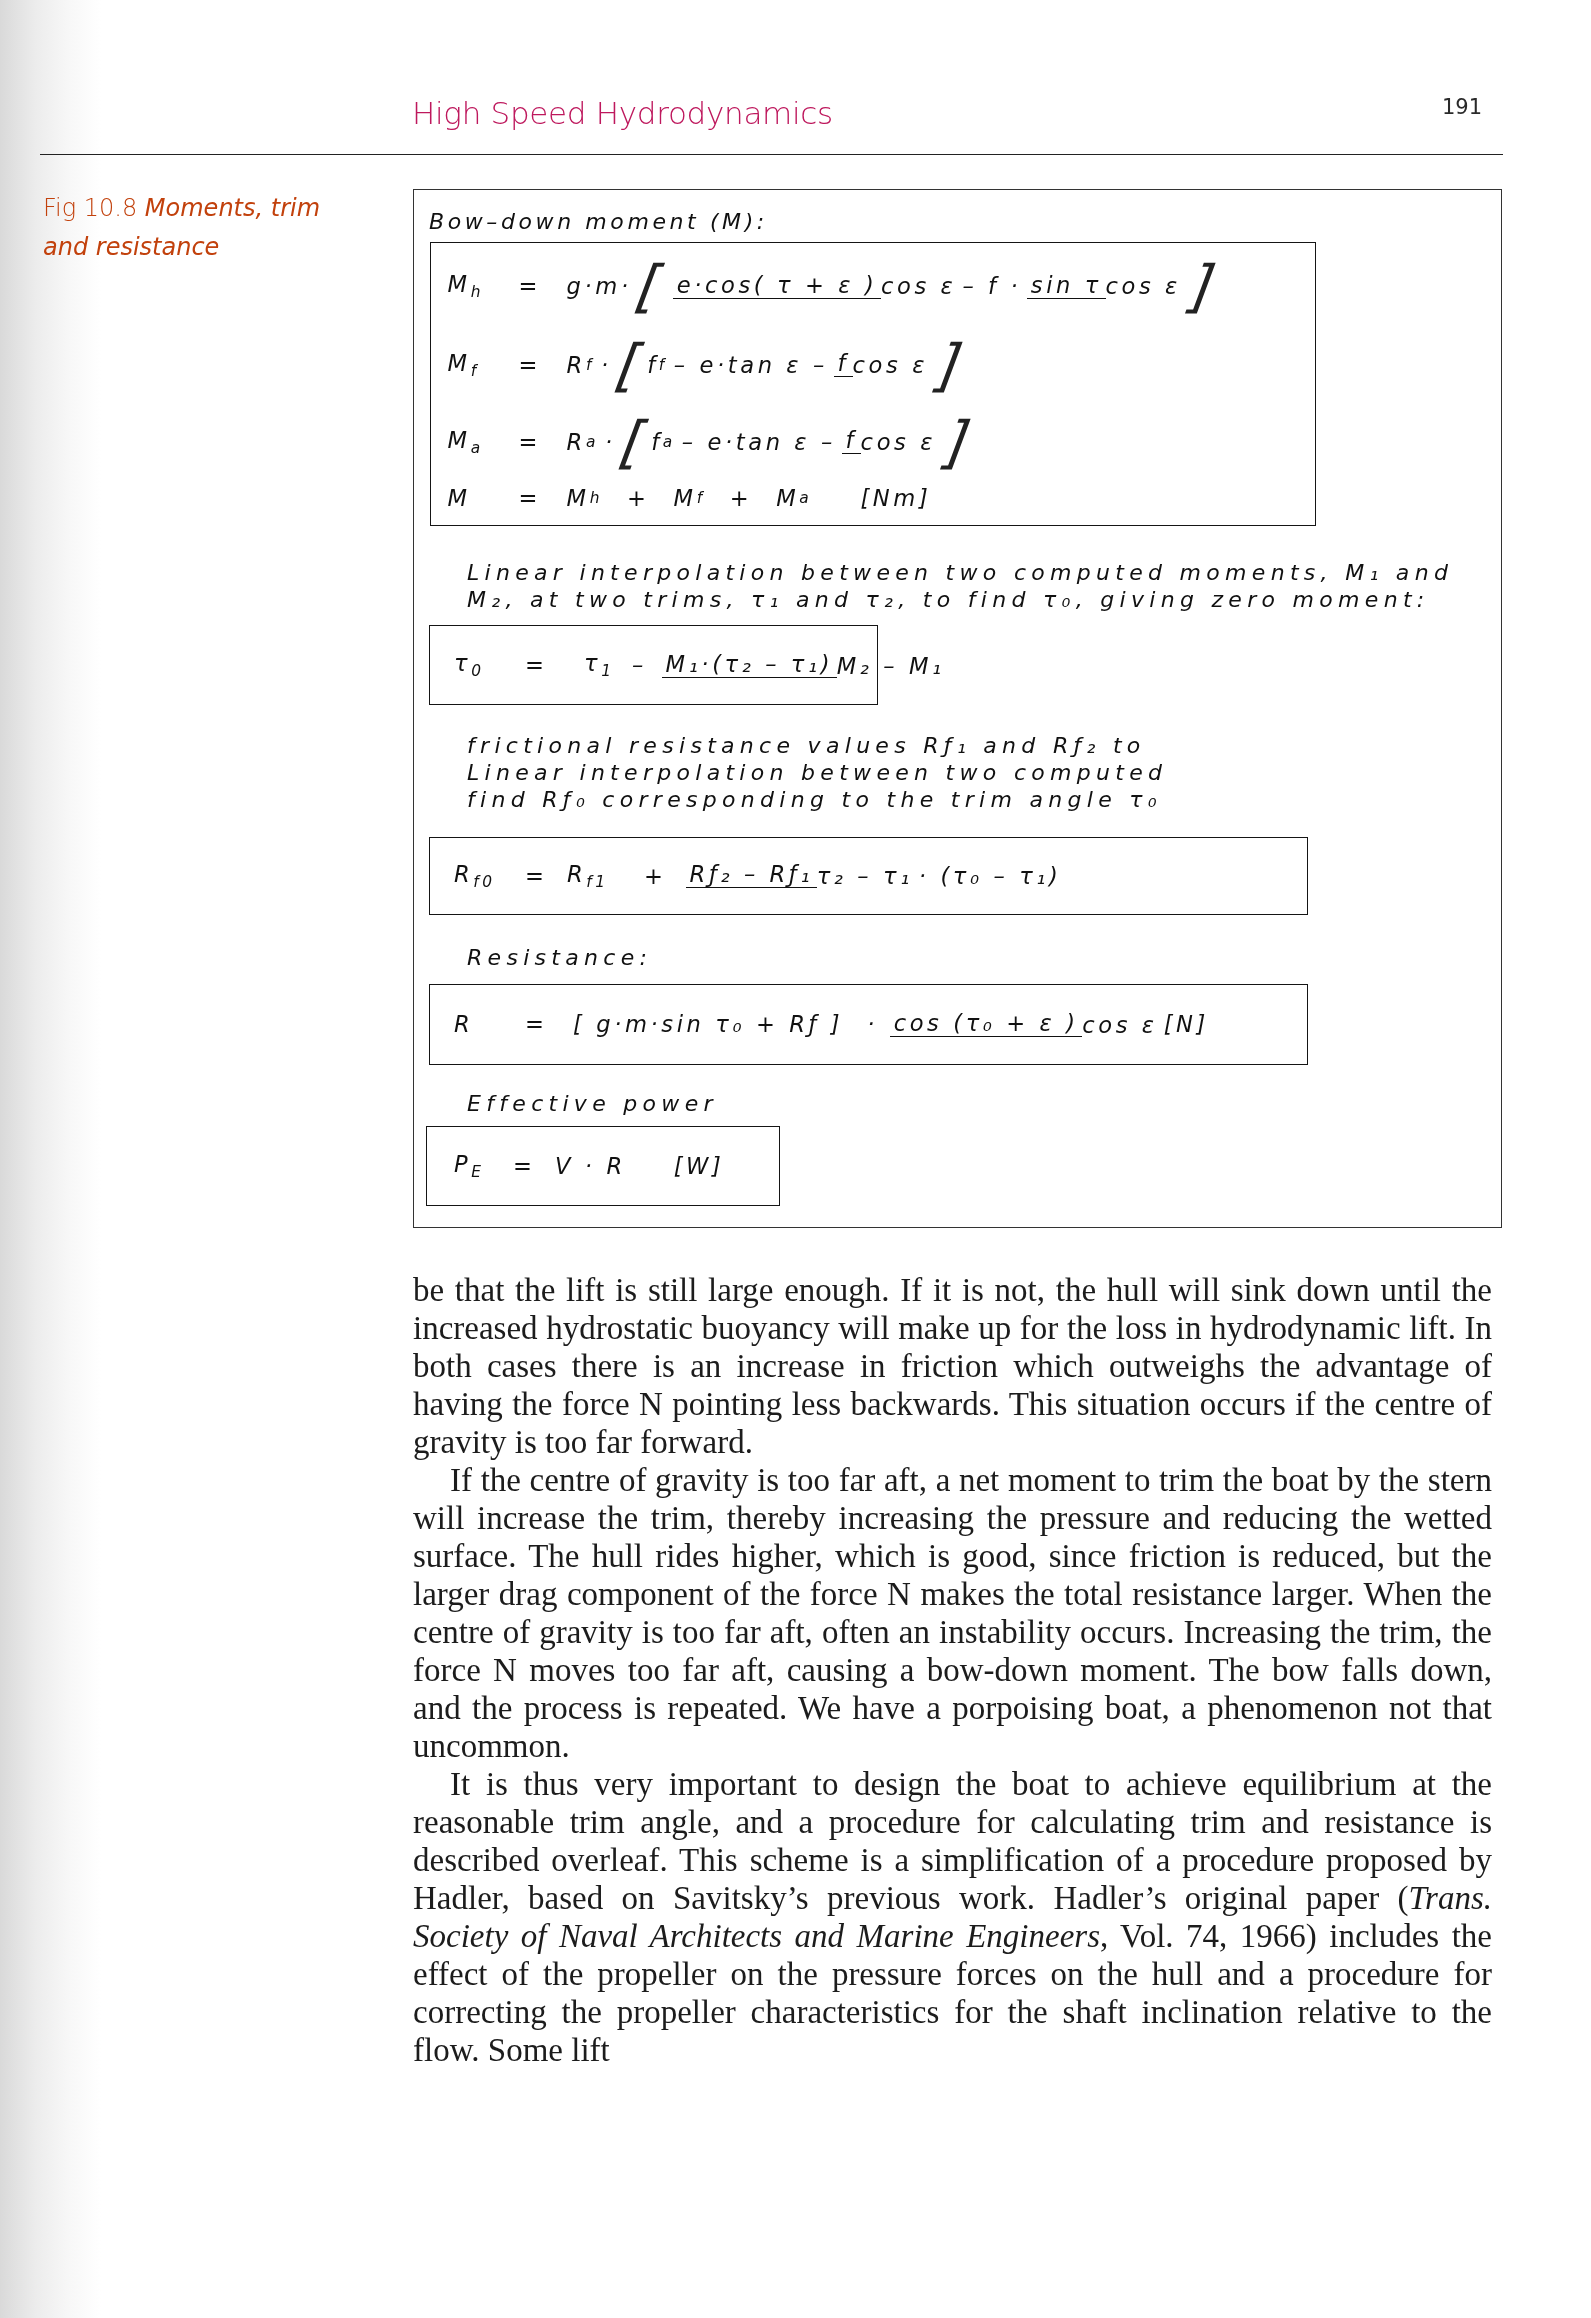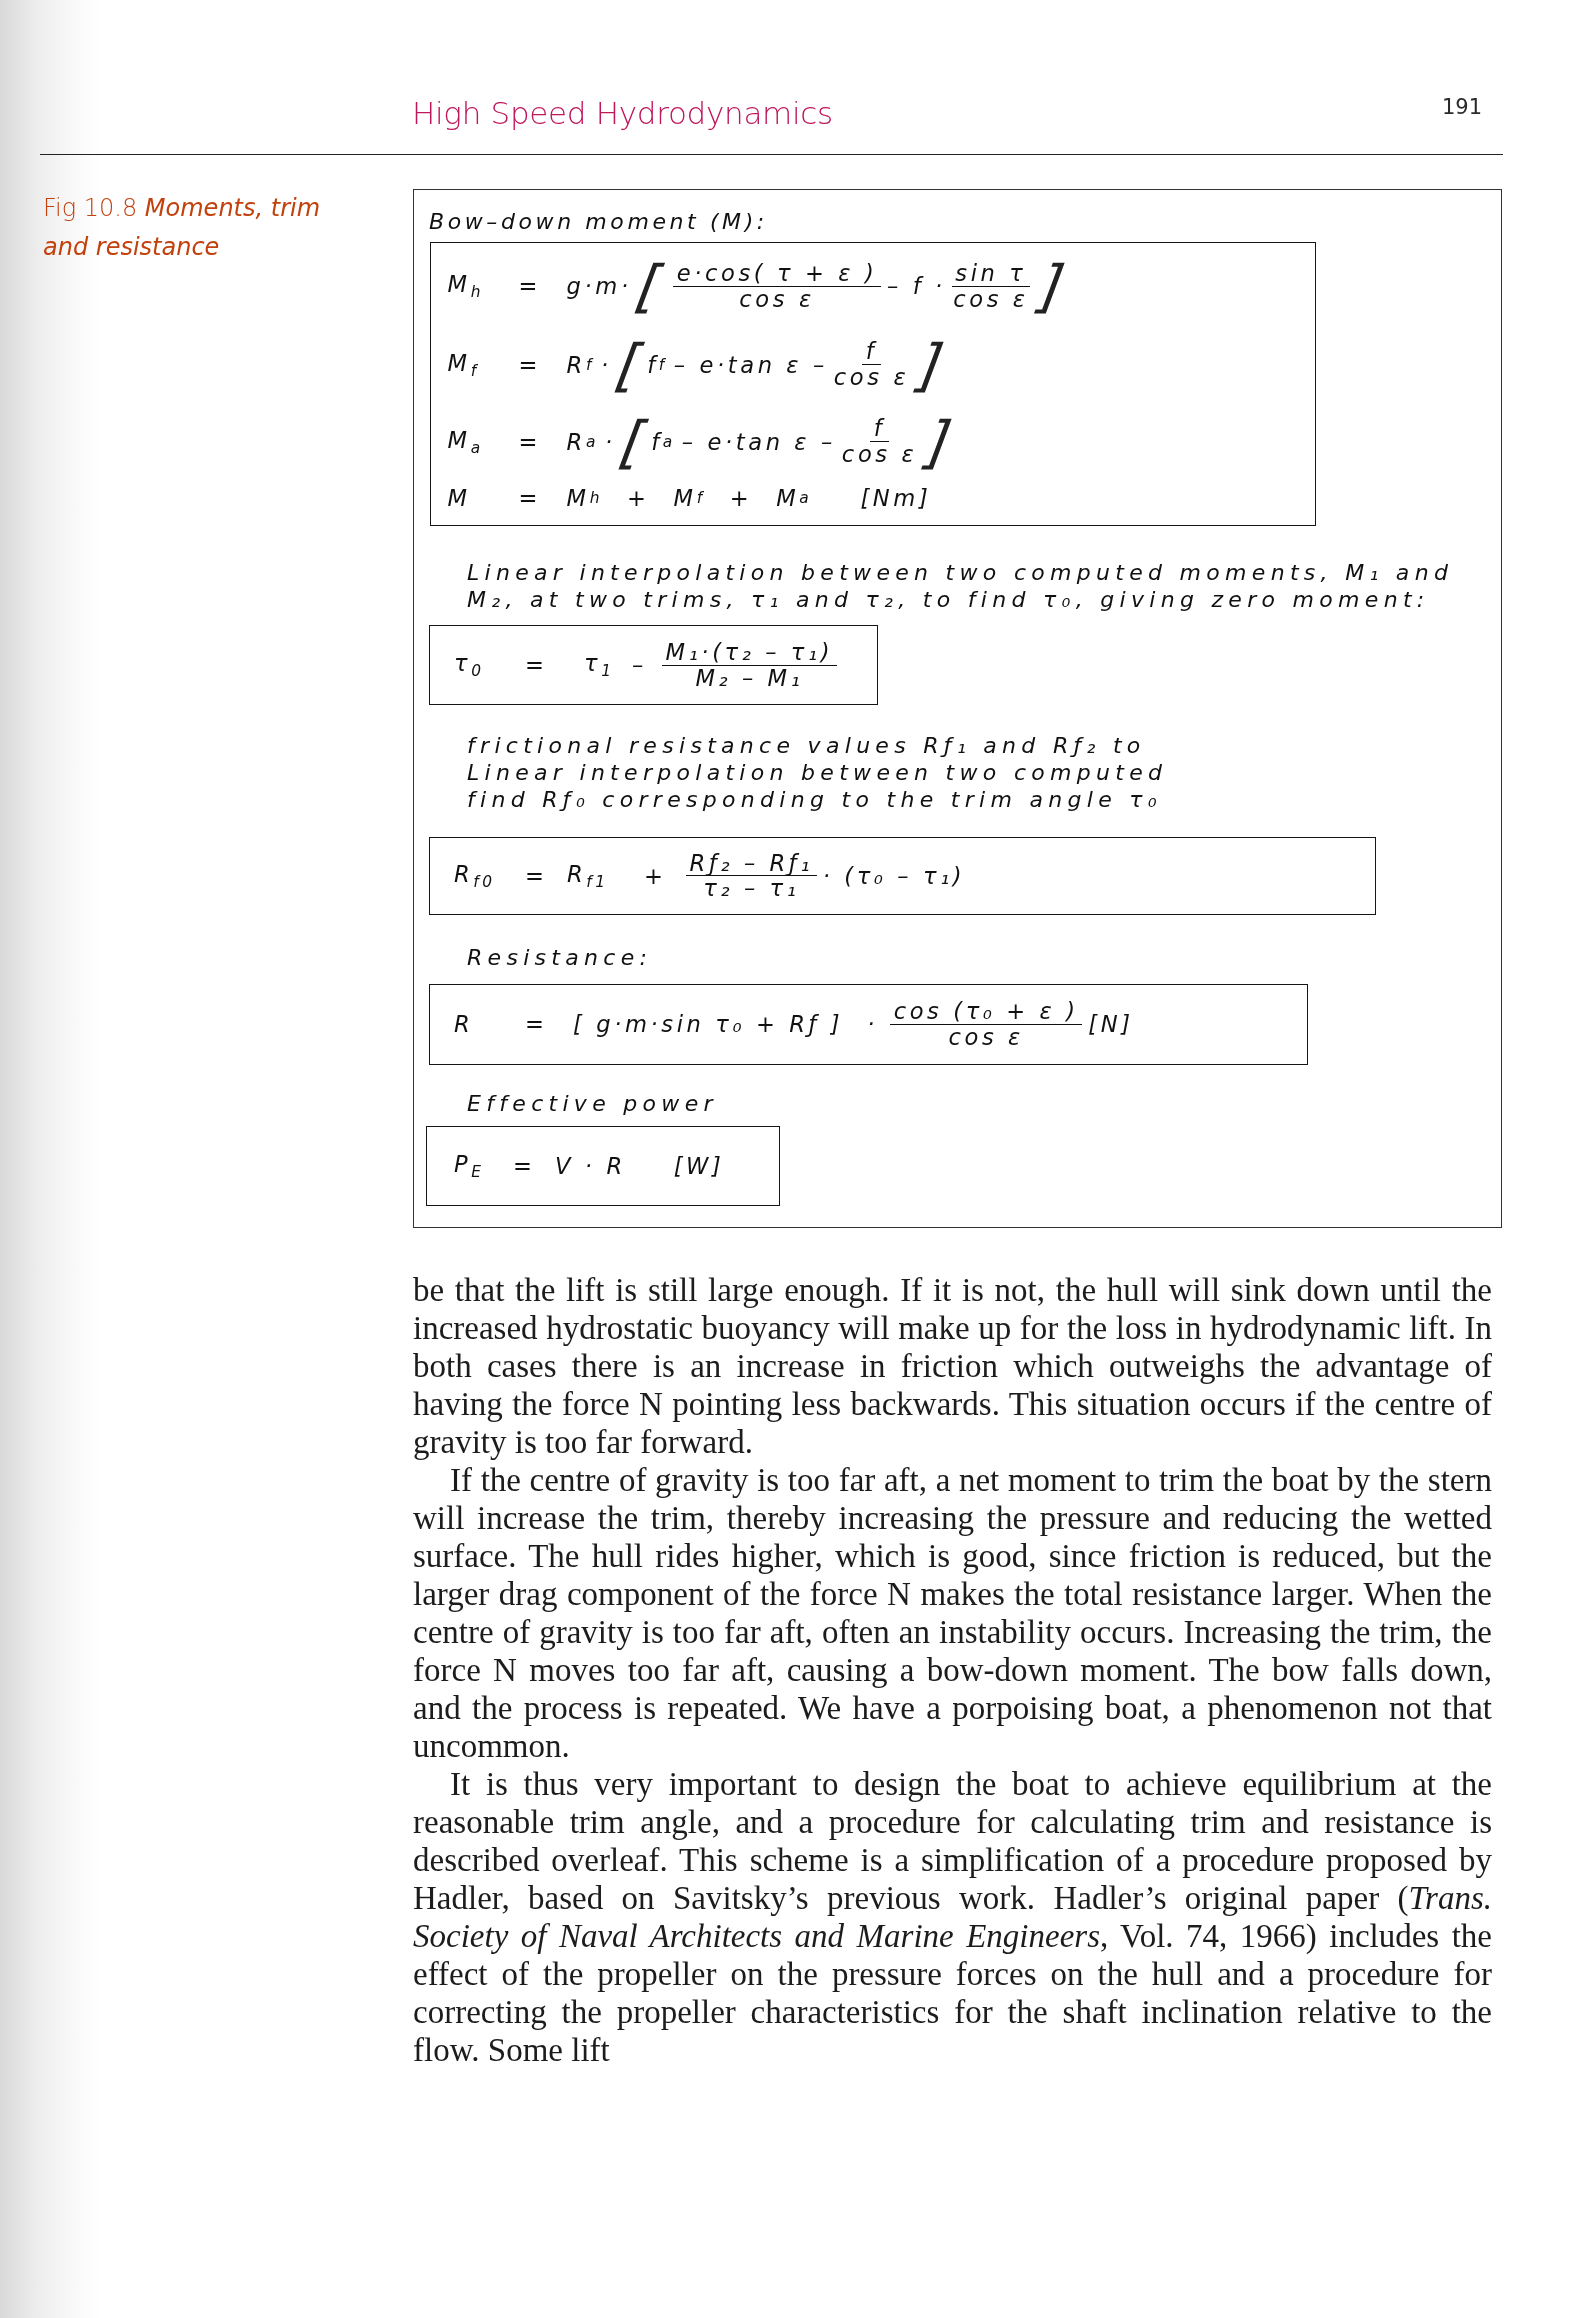--- a/index.html
+++ b/index.html
@@ -43,21 +43,21 @@
   }
   .mono-it {
     font-family: "DejaVu Sans", sans-serif; font-style: italic; color: #111;
     letter-spacing: 3.6px;
   }
   .label { position: absolute; font-size: 22px; }
   .fbox {
     position: absolute; border: 1.8px solid #151515; border-radius: 0; box-sizing: border-box;
   }
   .row { position: absolute; font-size: 22.6px; white-space: nowrap; display: flex; align-items: center; }
-  .frac { display: inline-flex; flex-direction: column; align-items: center; vertical-align: middle; margin: 0 6px; font-style: italic; }
+  .frac { display: inline-flex; flex-direction: row; align-items: center; vertical-align: middle; margin: 0 6px; font-style: italic; }
   .frac .n { border-bottom: 1.8px solid #111; padding: 0 3.6px 1.2px 3.6px; line-height: 22.6px; }
   .frac .d { line-height: 22.6px; padding-top: 1.2px; }
   .brk { display: inline-block; font-size: 57px; font-weight: 200; line-height: 48px; transform: skewX(-10deg); margin: 0 4.8px; color: #222; }
   .sub { font-size: 15.4px; vertical-align: -4.8px; }
   .sp { display: inline-block; width: 24px; }
   .sp2 { display: inline-block; width: 48px; }
 
   
   .body-text {
     position: absolute; left: 413px; top: 1271px; width: 1079px;
@@ -176,21 +176,21 @@
       </span>
     </div>
   </div>
 
   <div class="label mono-it" style="left:53px; top:542px; line-height:27px; letter-spacing:5.3px;">
     <div>frictional resistance values Rƒ₁ and Rƒ₂ to</div>
     <div>Linear interpolation between two computed</div>
     <div>find Rƒ₀  corresponding to the trim angle τ₀</div>
   </div>
 
-  <div class="fbox" style="left:15px; top:647px; width:947px; height:78px;">
+  <div class="fbox" style="left:15px; top:647px; width:879px; height:78px;">
     <div class="row mono-it" style="left:24px; top:8.3px; height:59px;">
       <span style="width:71px;"><span>R</span><span class="sub">f0</span></span>
       <span style="width:42px;">=</span>
       <span style="width:77px;"><span>R</span><span class="sub">f1</span></span>
       <span style="width:36px;">+</span>
       <span class="frac">
         <span class="n">Rƒ₂  –  Rƒ₁</span>
         <span class="d">τ₂  –  τ₁</span>
       </span>
       <span>· (τ₀ – τ₁)</span>

